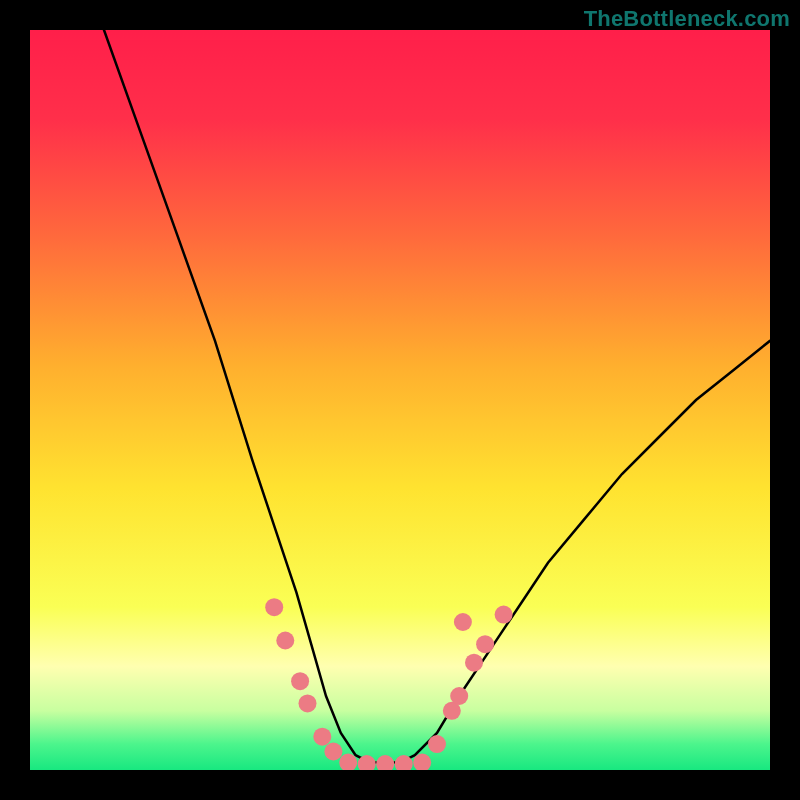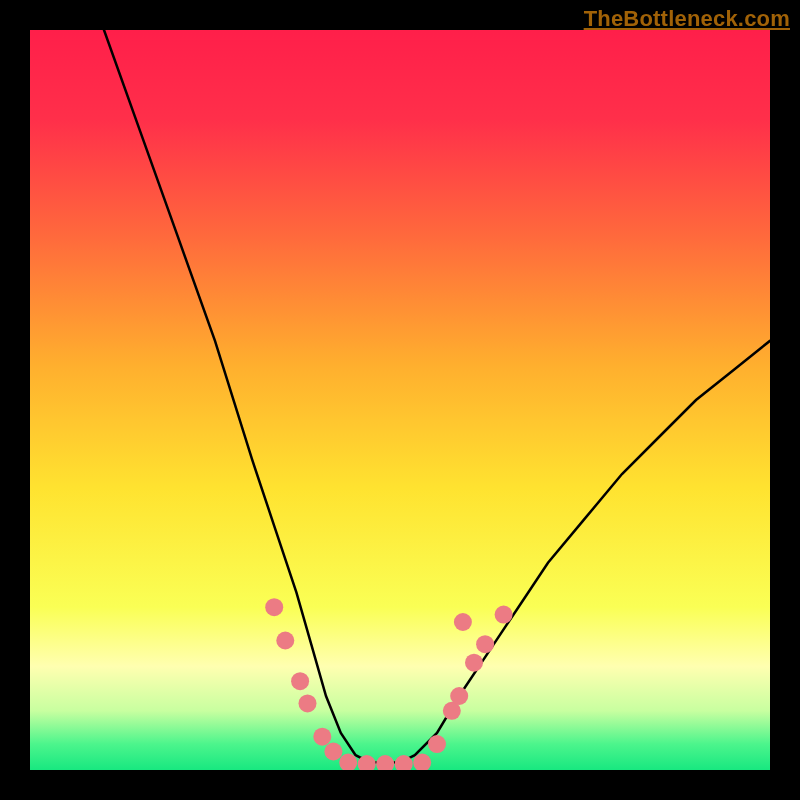--- a/index.html
+++ b/index.html
@@ -21,26 +21,25 @@
   }
   .gradient {
     position: absolute;
     left: 0; top: 0;
     width: 100%; height: 100%;
   }
   .watermark {
     position: absolute;
     top: 6px;
     right: 10px;
-    color: #a16207;
+    color: #0f766e;
     font-size: 22px;
     font-weight: 600;
     letter-spacing: 0.2px;
     user-select: none;
-    text-decoration: underline;
   }
   svg.curve {
     position: absolute;
     left: 0; top: 0;
     width: 740px;
     height: 740px;
     overflow: visible;
   }
 </style>
 </head>

